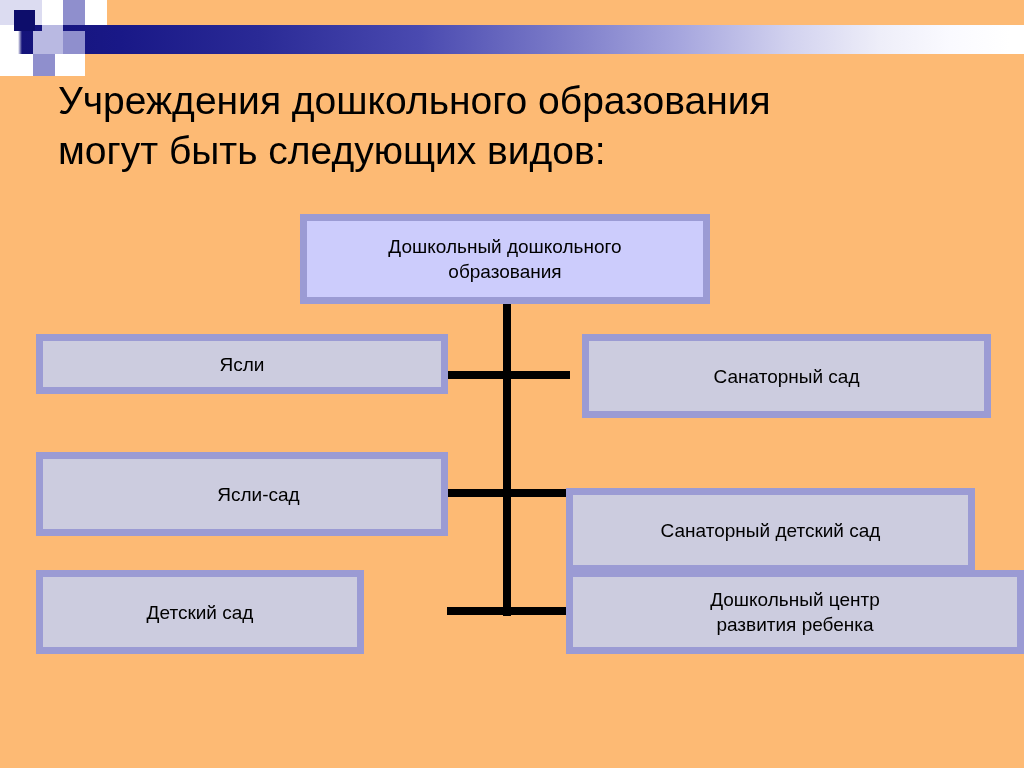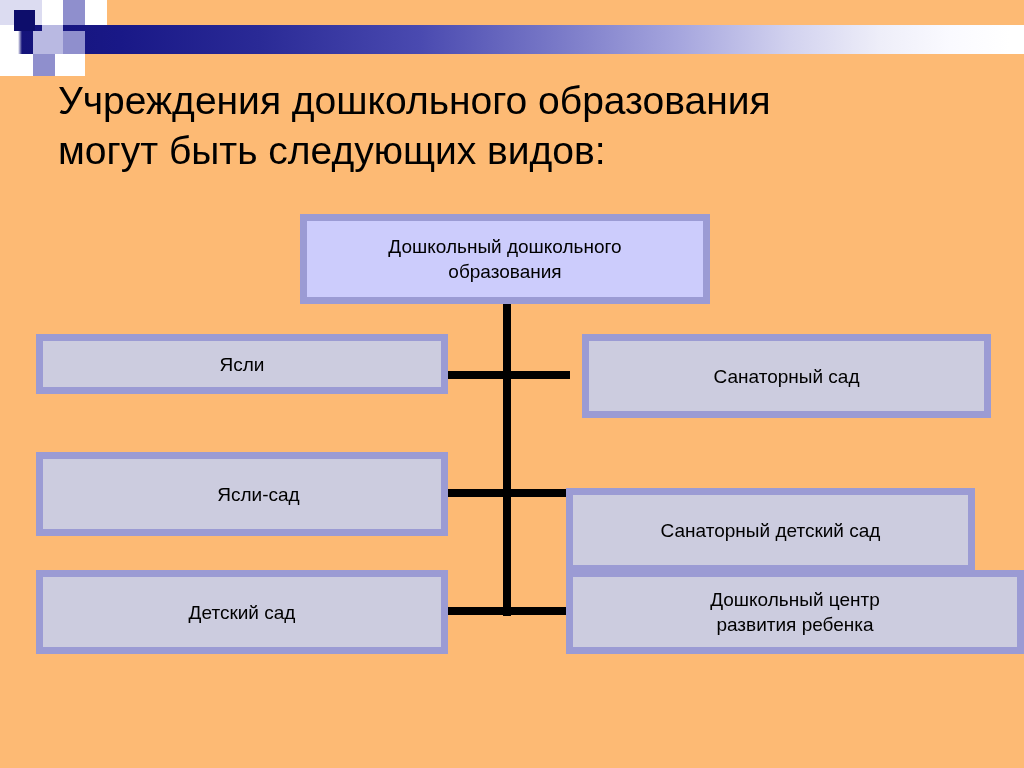--- a/index.html
+++ b/index.html
@@ -150,21 +150,21 @@
       <span>Дошкольный дошкольного
 образования</span>
     </div>
 
     <div class="node node-leaf" style="left:36px; top:334px; width:412px; height:60px;">
       <span>Ясли</span>
     </div>
     <div class="node node-leaf" style="left:36px; top:452px; width:412px; height:84px;padding-left:41px;">
       <span>Ясли-сад</span>
     </div>
-    <div class="node node-leaf" style="left:36px; top:570px; width:412px; height:84px;">
+    <div class="node node-leaf" style="left:36px; top:570px; width:328px; height:84px;">
       <span>Детский сад</span>
     </div>
 
     <div class="node node-leaf" style="left:566px; top:334px; width:409px; height:84px;margin-left:16px;">
       <span>Санаторный сад</span>
     </div>
     <div class="node node-leaf" style="left:566px; top:452px; width:409px; height:84px;margin-top:36px;">
       <span>Санаторный детский сад</span>
     </div>
     <div class="node node-leaf" style="left:566px; top:570px; width:458px; height:84px;">

